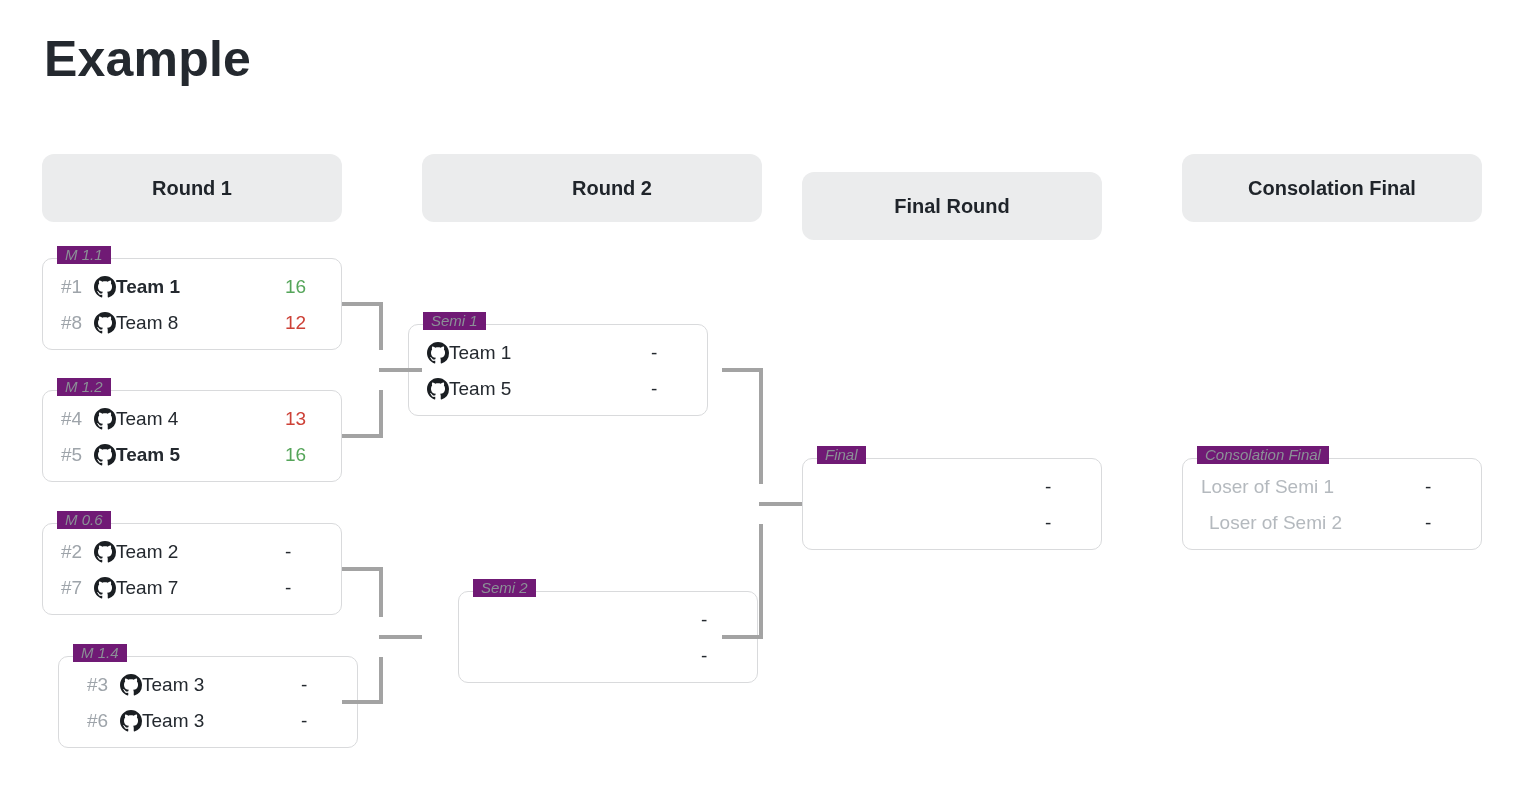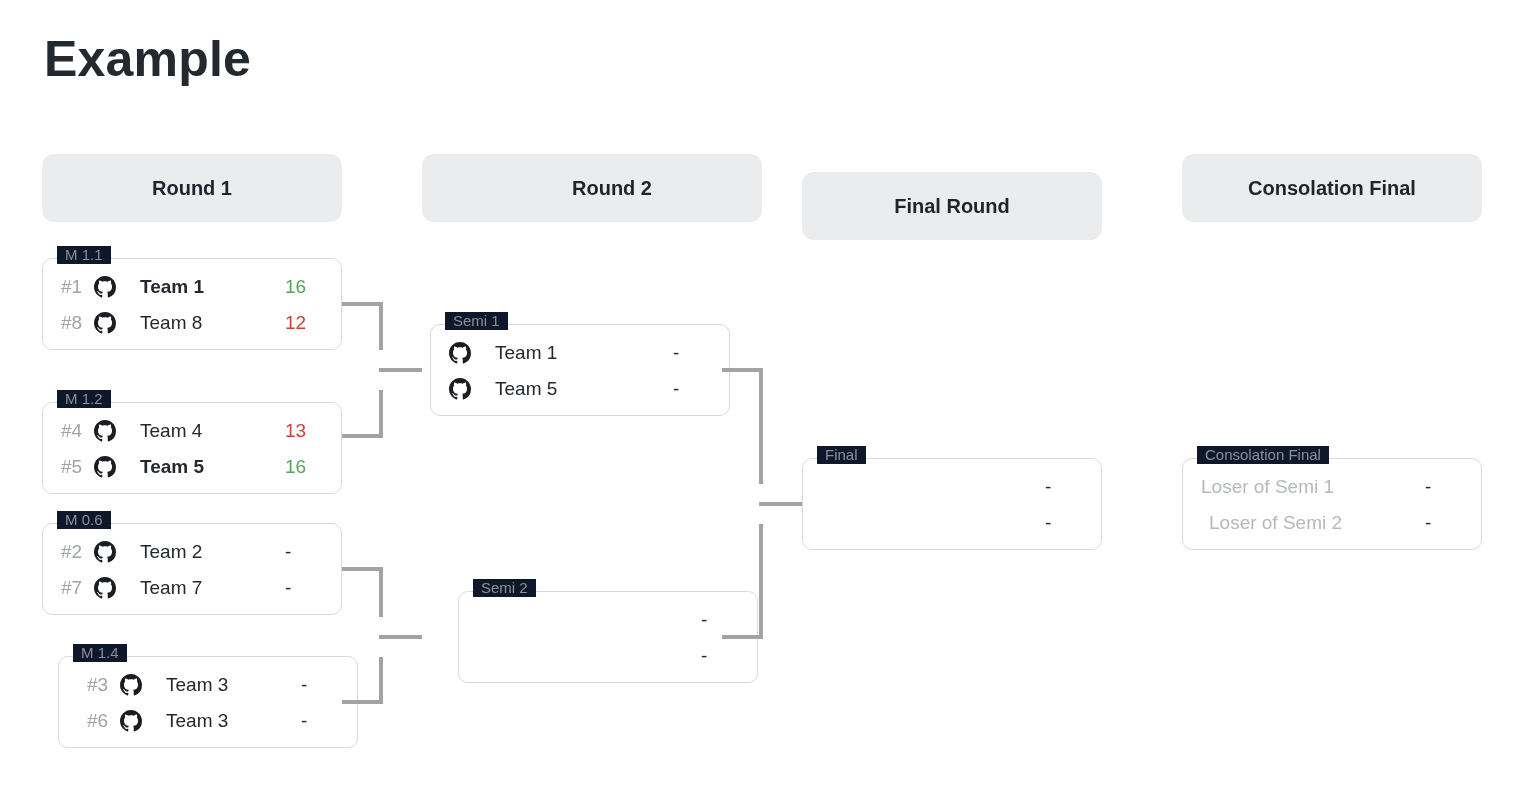--- a/index.html
+++ b/index.html
@@ -18,26 +18,26 @@
   .stage{position:relative;width:1527px;height:791px;background:#fff;overflow:hidden;}
 
   .page-title{position:absolute;left:44px;top:30px;font-size:50px;font-weight:700;color:#24292f;letter-spacing:.2px;}
 
   .round-header{position:absolute;top:154px;width:300px;height:68px;background:var(--header-bg);
     display:flex;align-items:center;justify-content:center;font-size:20px;font-weight:700;color:#1f242a;border-radius:12px;}
 
   .match{position:absolute;width:300px;height:92px;box-sizing:border-box;background:#fff;
     border:1.5px solid var(--border);border-radius:10px;padding:10px 16px 0 18px;}
   .match-label{position:absolute;top:-13px;left:14px;line-height:18px;font-size:15px;color:var(--label-gray);
-    background:#0f172a;padding:0 8px;white-space:nowrap;}
+    background:#701a75;padding:0 8px;white-space:nowrap;font-style:italic;}
   .row{height:36px;display:flex;align-items:center;font-size:19px;color:var(--text);}
   .seed{color:var(--seed-gray);margin-right:8px;min-width:25px;}
   .gh{display:inline-flex;width:22px;height:22px;flex:0 0 auto;}
   .gh svg{width:22px;height:22px;fill:#1a1e22;}
-  .name{margin-left:24px;white-space:nowrap;}
+  .name{margin-left:0;white-space:nowrap;}
   .name.winner{font-weight:700;}
   .name.muted{color:var(--muted);}
   .score{margin-left:auto;width:40px;text-align:left;flex:0 0 auto;}
   .score.win{color:var(--win-score);}
   .score.loss{color:var(--loss-score);}
 
   .conn{position:absolute;background:var(--connector);}
   .conn-h{height:4px;}
   .conn-v{width:4px;}
 </style>
@@ -76,21 +76,21 @@
       <span class="gh">
           <svg>
             <use href="#gh-mark"></use>
           </svg>
         </span>
       <span class="name">Team 8</span>
       <span class="score loss">12</span>
     </div>
   </div>
 
-  <div class="match" style="left:42px;top:402px;">
+  <div class="match" style="left:42px;top:390px;">
     <div class="match-label">M 1.2</div>
     <div class="row">
       <span class="seed">#4</span>
       <span class="gh">
           <svg>
             <use href="#gh-mark"></use>
           </svg>
         </span>
       <span class="name">Team 4</span>
       <span class="score loss">13</span>
@@ -148,21 +148,21 @@
       <span class="gh">
           <svg>
             <use href="#gh-mark"></use>
           </svg>
         </span>
       <span class="name">Team 3</span>
       <span class="score">-</span>
     </div>
   </div>
 
-  <div class="match" style="left:430px;top:324px;">
+  <div class="match" style="left:408px;top:324px;">
     <div class="match-label">Semi 1</div>
     <div class="row">
       <span class="gh">
           <svg>
             <use href="#gh-mark"></use>
           </svg>
         </span>
       <span class="name">Team 1</span>
       <span class="score">-</span>
     </div>

